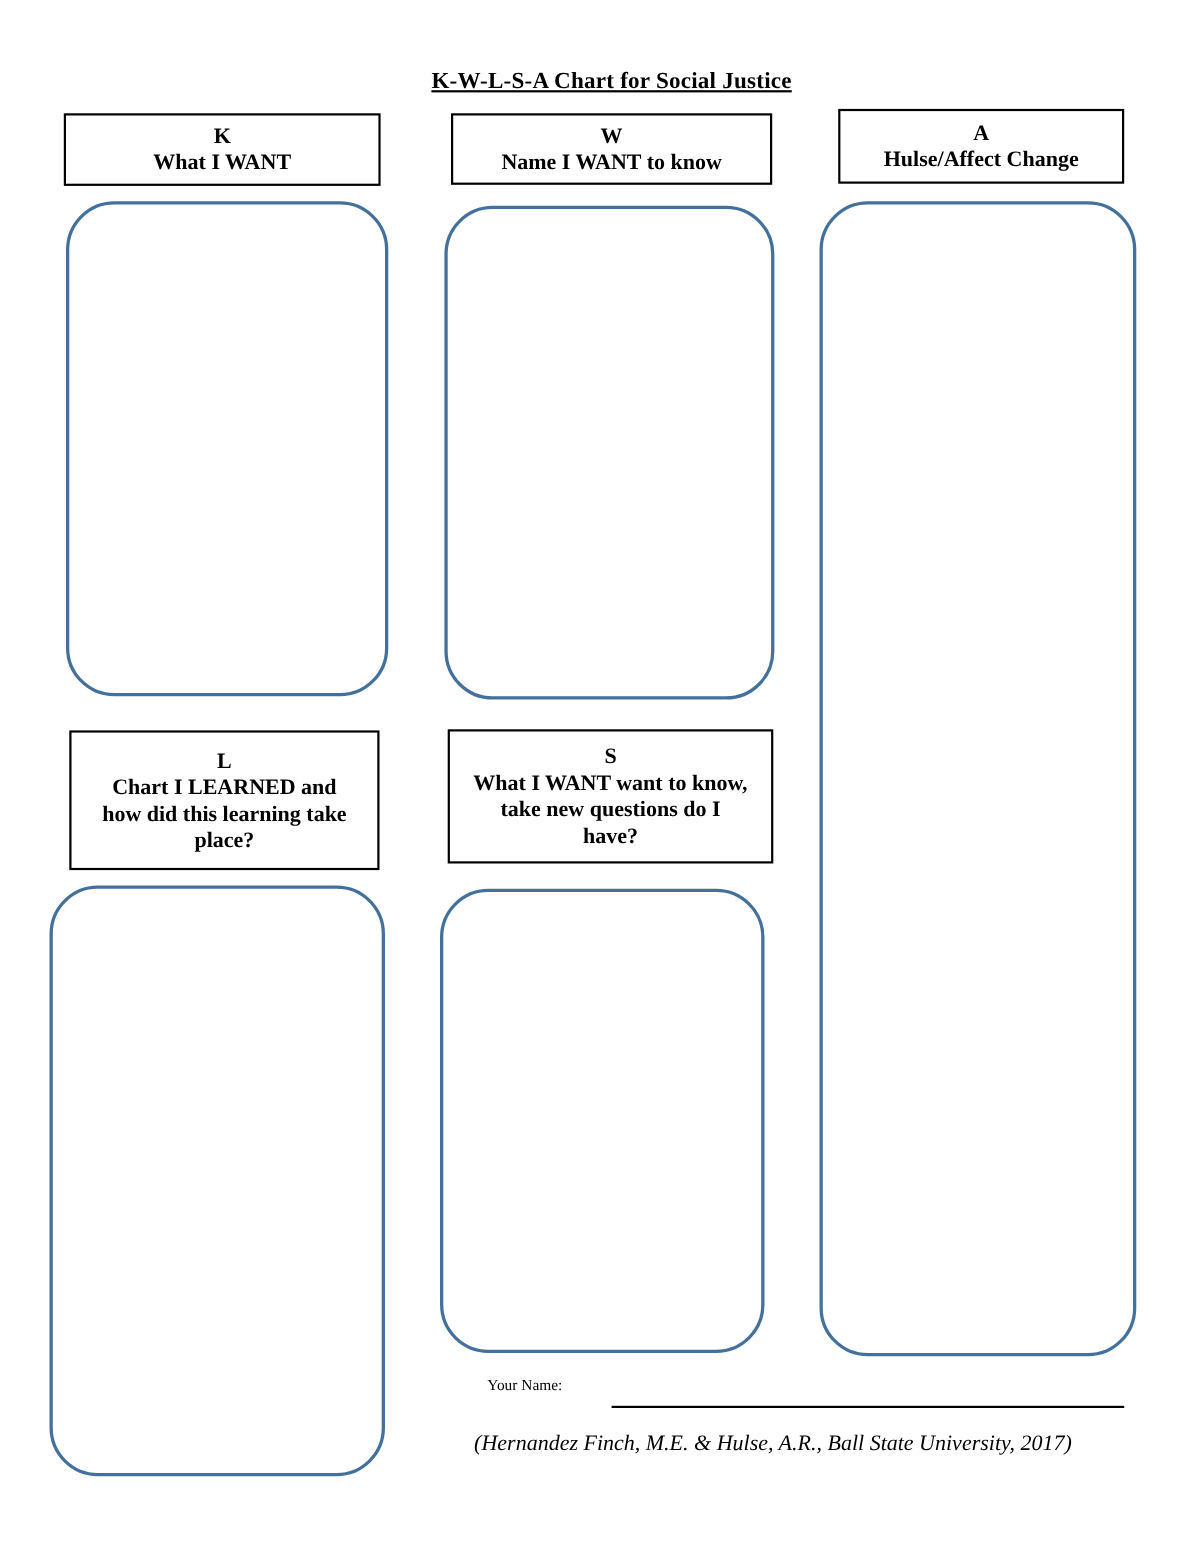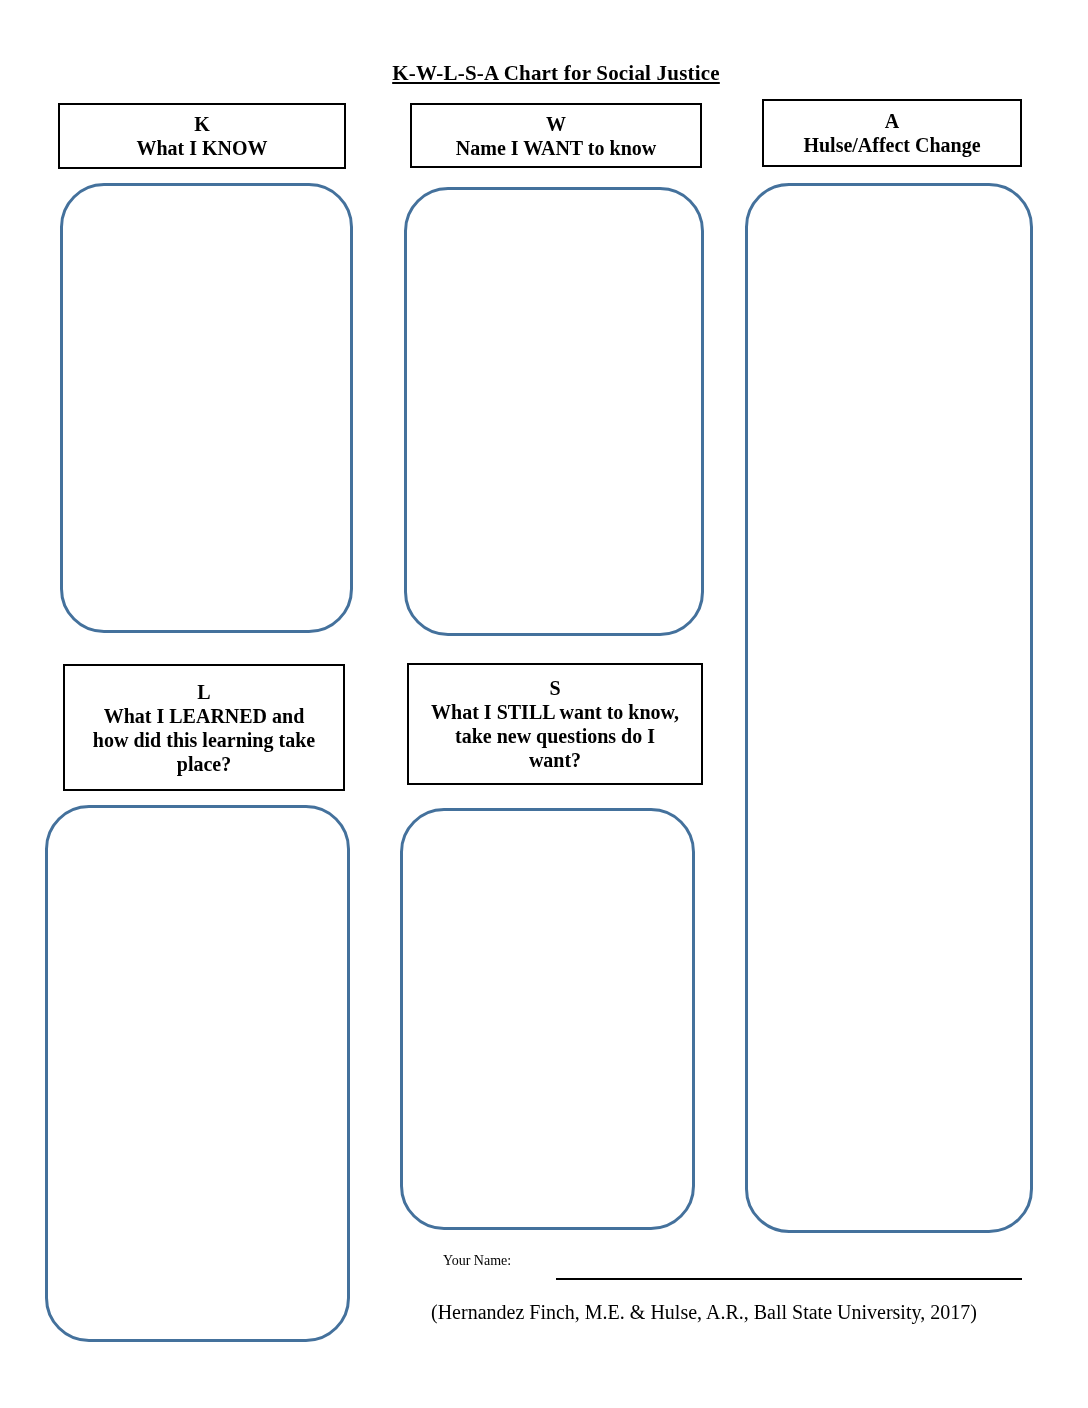--- a/index.html
+++ b/index.html
@@ -78,60 +78,61 @@
     height: 21px;
     border-bottom: 2px solid var(--header-border);
   }
   .citation {
     position: absolute;
     left: 431px;
     top: 1301px;
     width: 600px;
     font-size: 20px;
     white-space: nowrap;
+    font-style: italic;
   }
 </style>
 </head>
 <body>
 
 <div class="page">
 
   <div class="title">K-W-L-S-A Chart for Social Justice</div>
 
   <div class="header-box header-k">
     <div>K</div>
-    <div>What I KNOW</div>
+    <div>What I WANT</div>
   </div>
   <div class="write-area area-k"></div>
 
   <div class="header-box header-w">
     <div>W</div>
     <div>Name I WANT to know</div>
   </div>
   <div class="write-area area-w"></div>
 
   <div class="header-box header-a">
     <div>A</div>
     <div>Hulse/Affect Change</div>
   </div>
   <div class="write-area area-a"></div>
 
   <div class="header-box header-l">
     <div>L</div>
-    <div>What I LEARNED and</div>
+    <div>Chart I LEARNED and</div>
     <div>how did this learning take</div>
     <div>place?</div>
   </div>
   <div class="write-area area-l"></div>
 
   <div class="header-box header-s">
     <div>S</div>
-    <div>What I STILL want to know,</div>
+    <div>What I WANT want to know,</div>
     <div>take new questions do I</div>
-    <div>want?</div>
+    <div>have?</div>
   </div>
   <div class="write-area area-s"></div>
 
   <div class="name-label">Your Name:</div>
   <div class="name-line"></div>
 
   <div class="citation">(Hernandez Finch, M.E. &amp; Hulse, A.R., Ball State University, 2017)</div>
 
 </div>
 

